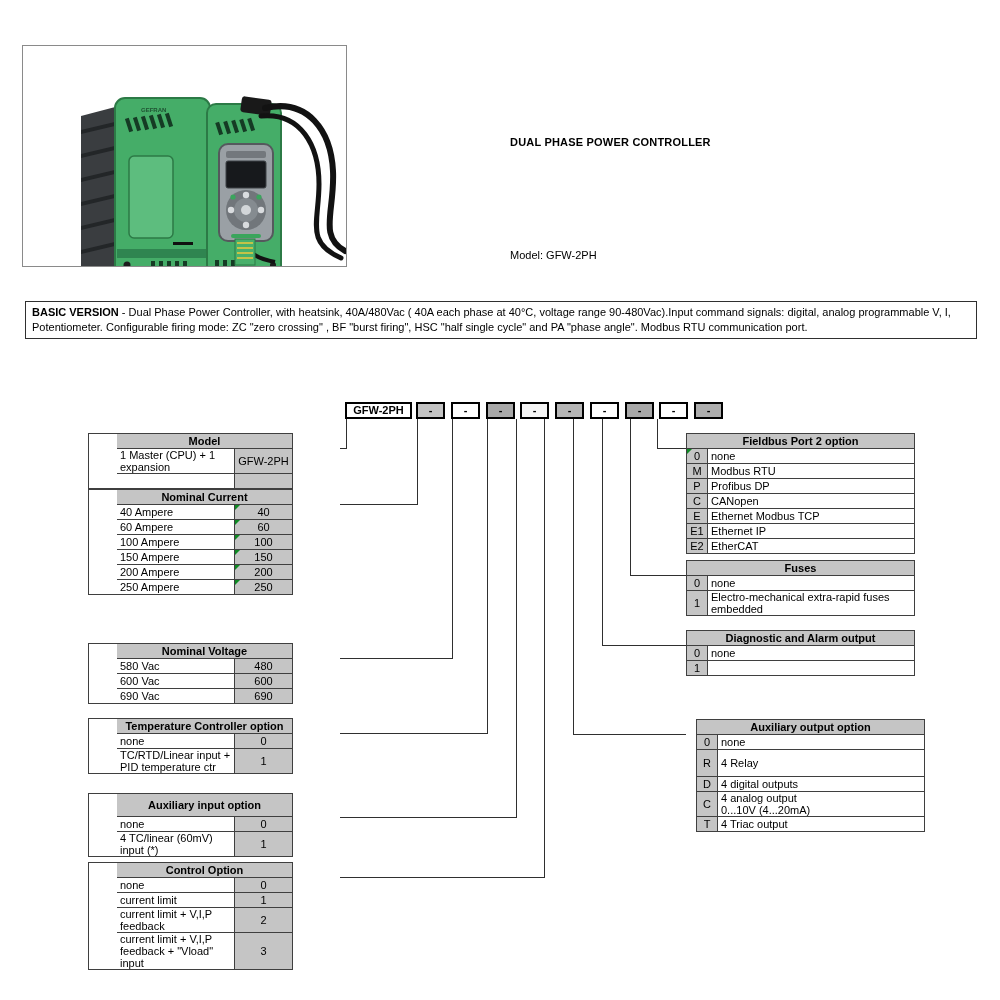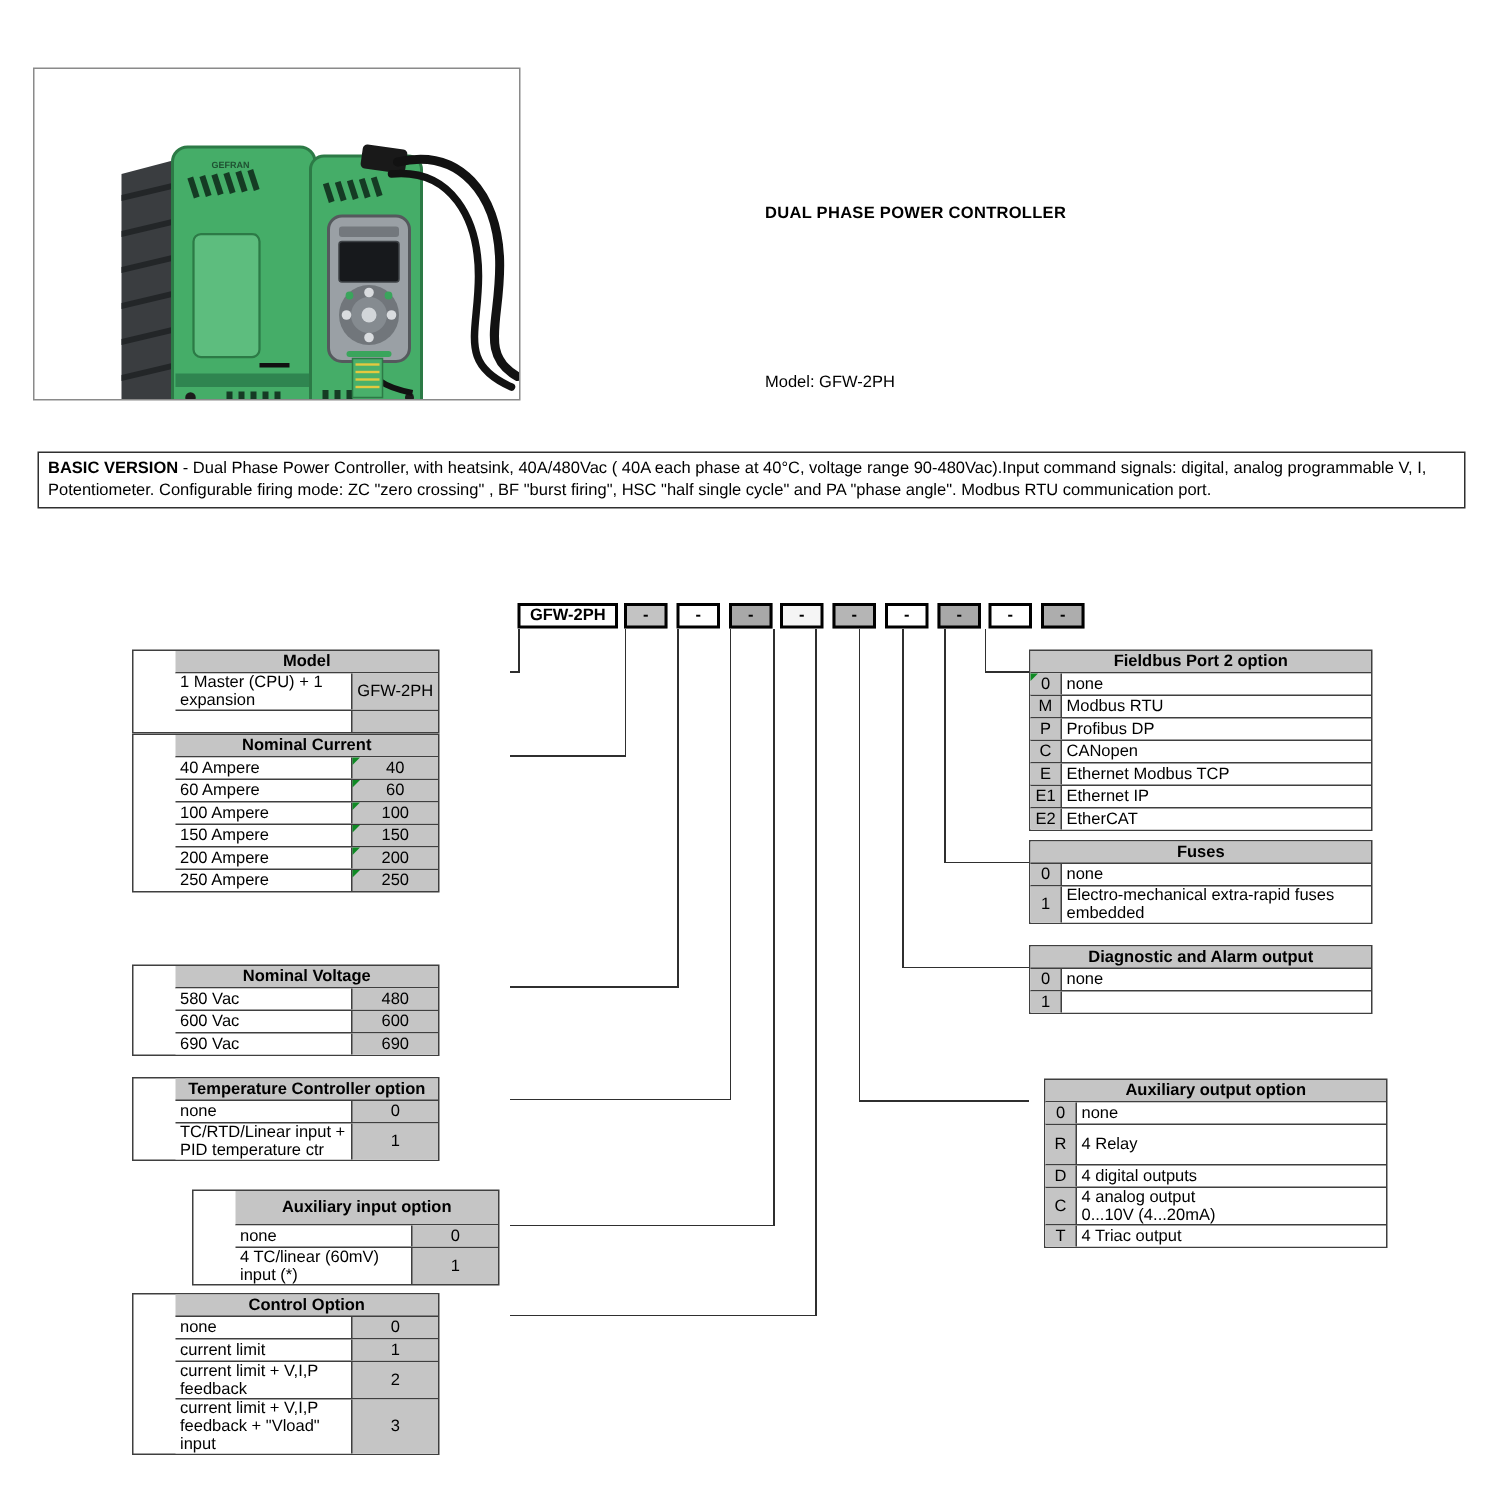--- a/index.html
+++ b/index.html
@@ -348,19 +348,19 @@
       </div>
     </div>
 
 </div>
 
 <style>
   .tbl-model{left:88px;top:433px;}
   .tbl-nomcur{left:88px;top:489px;}
   .tbl-nomvolt{left:88px;top:643px;}
   .tbl-tempctrl{left:88px;top:718px;}
-  .tbl-auxin{left:88px;top:793px;margin-left:40px;}
+  .tbl-auxin{left:88px;top:793px;}
   .tbl-control{left:88px;top:862px;}
   .tbl-fieldbus{left:686px;top:433px;}
   .tbl-fuses{left:686px;top:560px;}
   .tbl-diag{left:686px;top:630px;}
   .tbl-auxout{left:686px;top:719px;margin-left:10px;}
 </style>
 
 </body></html>

